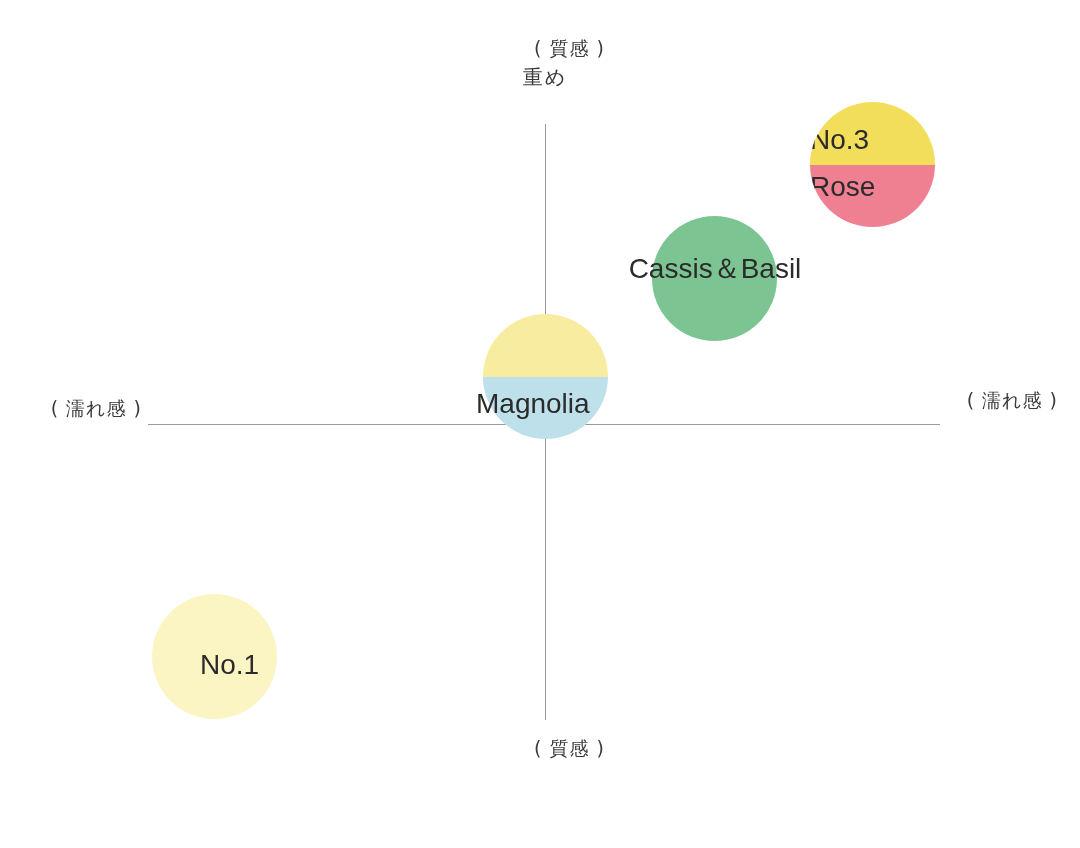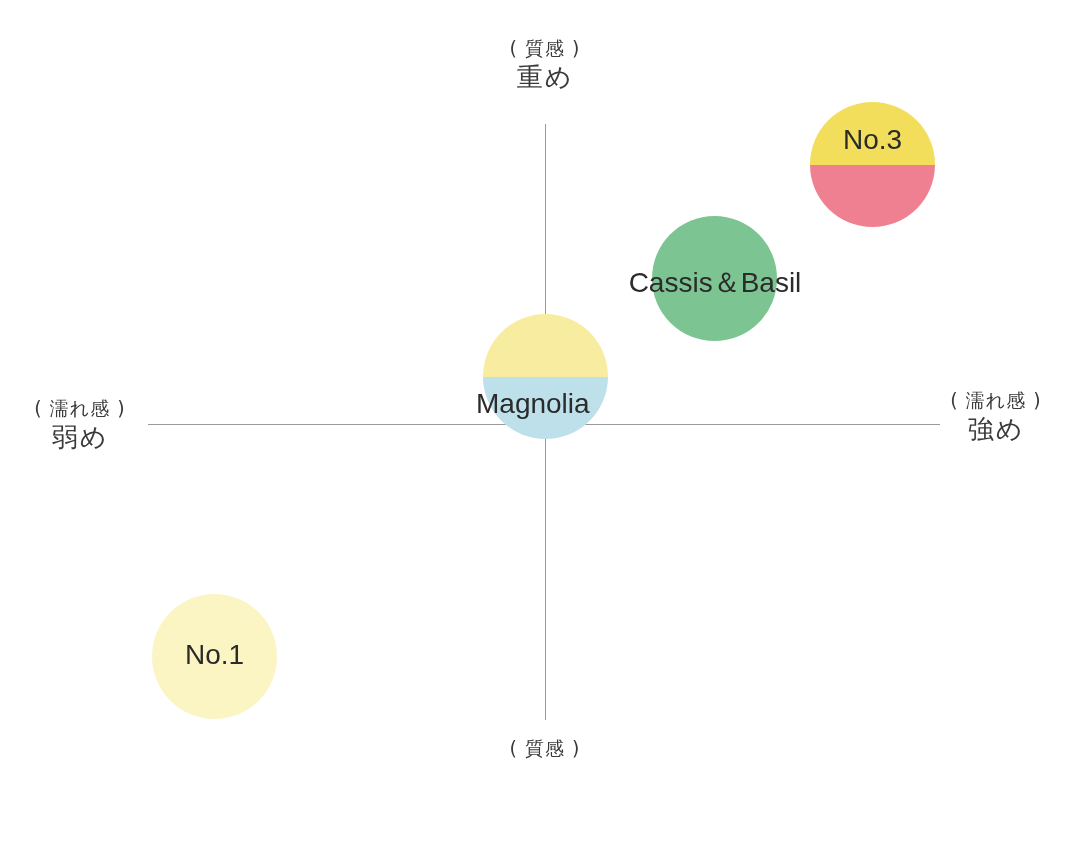--- a/index.html
+++ b/index.html
@@ -3,61 +3,60 @@
 <meta charset="utf-8">
 <style>
   html, body { margin: 0; padding: 0; }
   body {
     width: 1080px; height: 848px; background: #ffffff; position: relative; overflow: hidden;
     font-family: "DejaVu Sans", "Liberation Sans", sans-serif; color: #333333;
   }
   .axis-h { position: absolute; left: 148px; top: 424px; width: 792px; height: 1px; background: #9a9a9a; }
   .axis-v { position: absolute; left: 545px; top: 124px; width: 1px; height: 596px; background: #9a9a9a; }
   .axis-label { position: absolute; text-align: center; color: #3a3a3a; }
-  .axis-label .sub { font-size: 19px; line-height: 24px; letter-spacing: 1px; }
-  .axis-label .main { font-size: 26px; line-height: 34px; letter-spacing: 2px; }
+  .axis-label .sub { font-size: 19px; line-height: 24px; letter-spacing: 1px; text-align: right; }
+  .axis-label .main { font-size: 20px; line-height: 34px; letter-spacing: 2px; }
   .bubble { position: absolute; border-radius: 50%; overflow: hidden; }
   .bubble .half { position: absolute; left: 0; width: 100%; height: 50%; }
   .bubble .top { top: 0; }
   .bubble .bottom { top: 50%; }
-  .btxt { position: absolute; left: 0; right: 0; text-align: center; font-family: "Liberation Sans", sans-serif; color: #2b2b2b; font-size: 28px; white-space: nowrap; }
+  .btxt { position: absolute; left: 0; right: 0; font-family: "Liberation Sans", sans-serif; color: #2b2b2b; font-size: 28px; white-space: nowrap; }
   .free-label { position: absolute; font-family: "Liberation Sans", sans-serif; color: #2b2b2b; font-size: 28px; white-space: nowrap; }
 </style>
 </head>
 <body>
 
 <div class="axis-h"></div>
 <div class="axis-v"></div>
 
 <div class="axis-label" style="left:485px; top:36px; width:120px;">
   <div class="sub">( 質感 )</div>
   <div class="main">重め</div>
 </div>
 <div class="axis-label" style="left:485px; top:736px; width:120px;">
   <div class="sub">( 質感 )</div>
 </div>
 <div class="axis-label" style="left:18px; top:396px; width:124px;">
   <div class="sub">( 濡れ感 )</div>
-  <div class="main">弱め</div>
 </div>
 <div class="axis-label" style="left:934px; top:388px; width:124px;">
   <div class="sub">( 濡れ感 )</div>
-  <div class="main">強め</div>
 </div>
 
 <div class="bubble" style="left:152px; top:594px; width:125px; height:125px; background:#fbf5c4;">
-  <div class="btxt" style="top:45px;">No.1</div>
+  <div class="btxt" style="top:55px;margin-left:48px;">No.1</div>
 </div>
 
 <div class="bubble" style="left:483px; top:314px; width:125px; height:125px;">
   <div class="half top" style="background:#f7eca0; height:63px;"></div>
   <div class="half bottom" style="background:#bde0ea; top:63px; height:62px;"></div>
 </div>
 <div class="free-label" style="left:476px; top:388px; width:140px; ">Magnolia</div>
 
 <div class="bubble" style="left:652px; top:216px; width:125px; height:125px; background:#7cc492;"></div>
-<div class="free-label" style="left:604px; top:264px; width:222px; text-align:center;">Cassis＆Basil</div>
+<div class="free-label" style="left:604px; top:250px; width:222px; text-align:center;">Cassis＆Basil</div>
 
 <div class="bubble" style="left:810px; top:102px; width:125px; height:125px;">
   <div class="half top" style="background:#f2de5b; height:63px;"></div>
   <div class="half bottom" style="background:#ee8091; top:63px; height:62px;"></div>
   <div class="btxt" style="top:22px;">No.3</div>
+  <div class="btxt" style="top:69px;">Rose</div>
 </div>
 
 </body></html>

